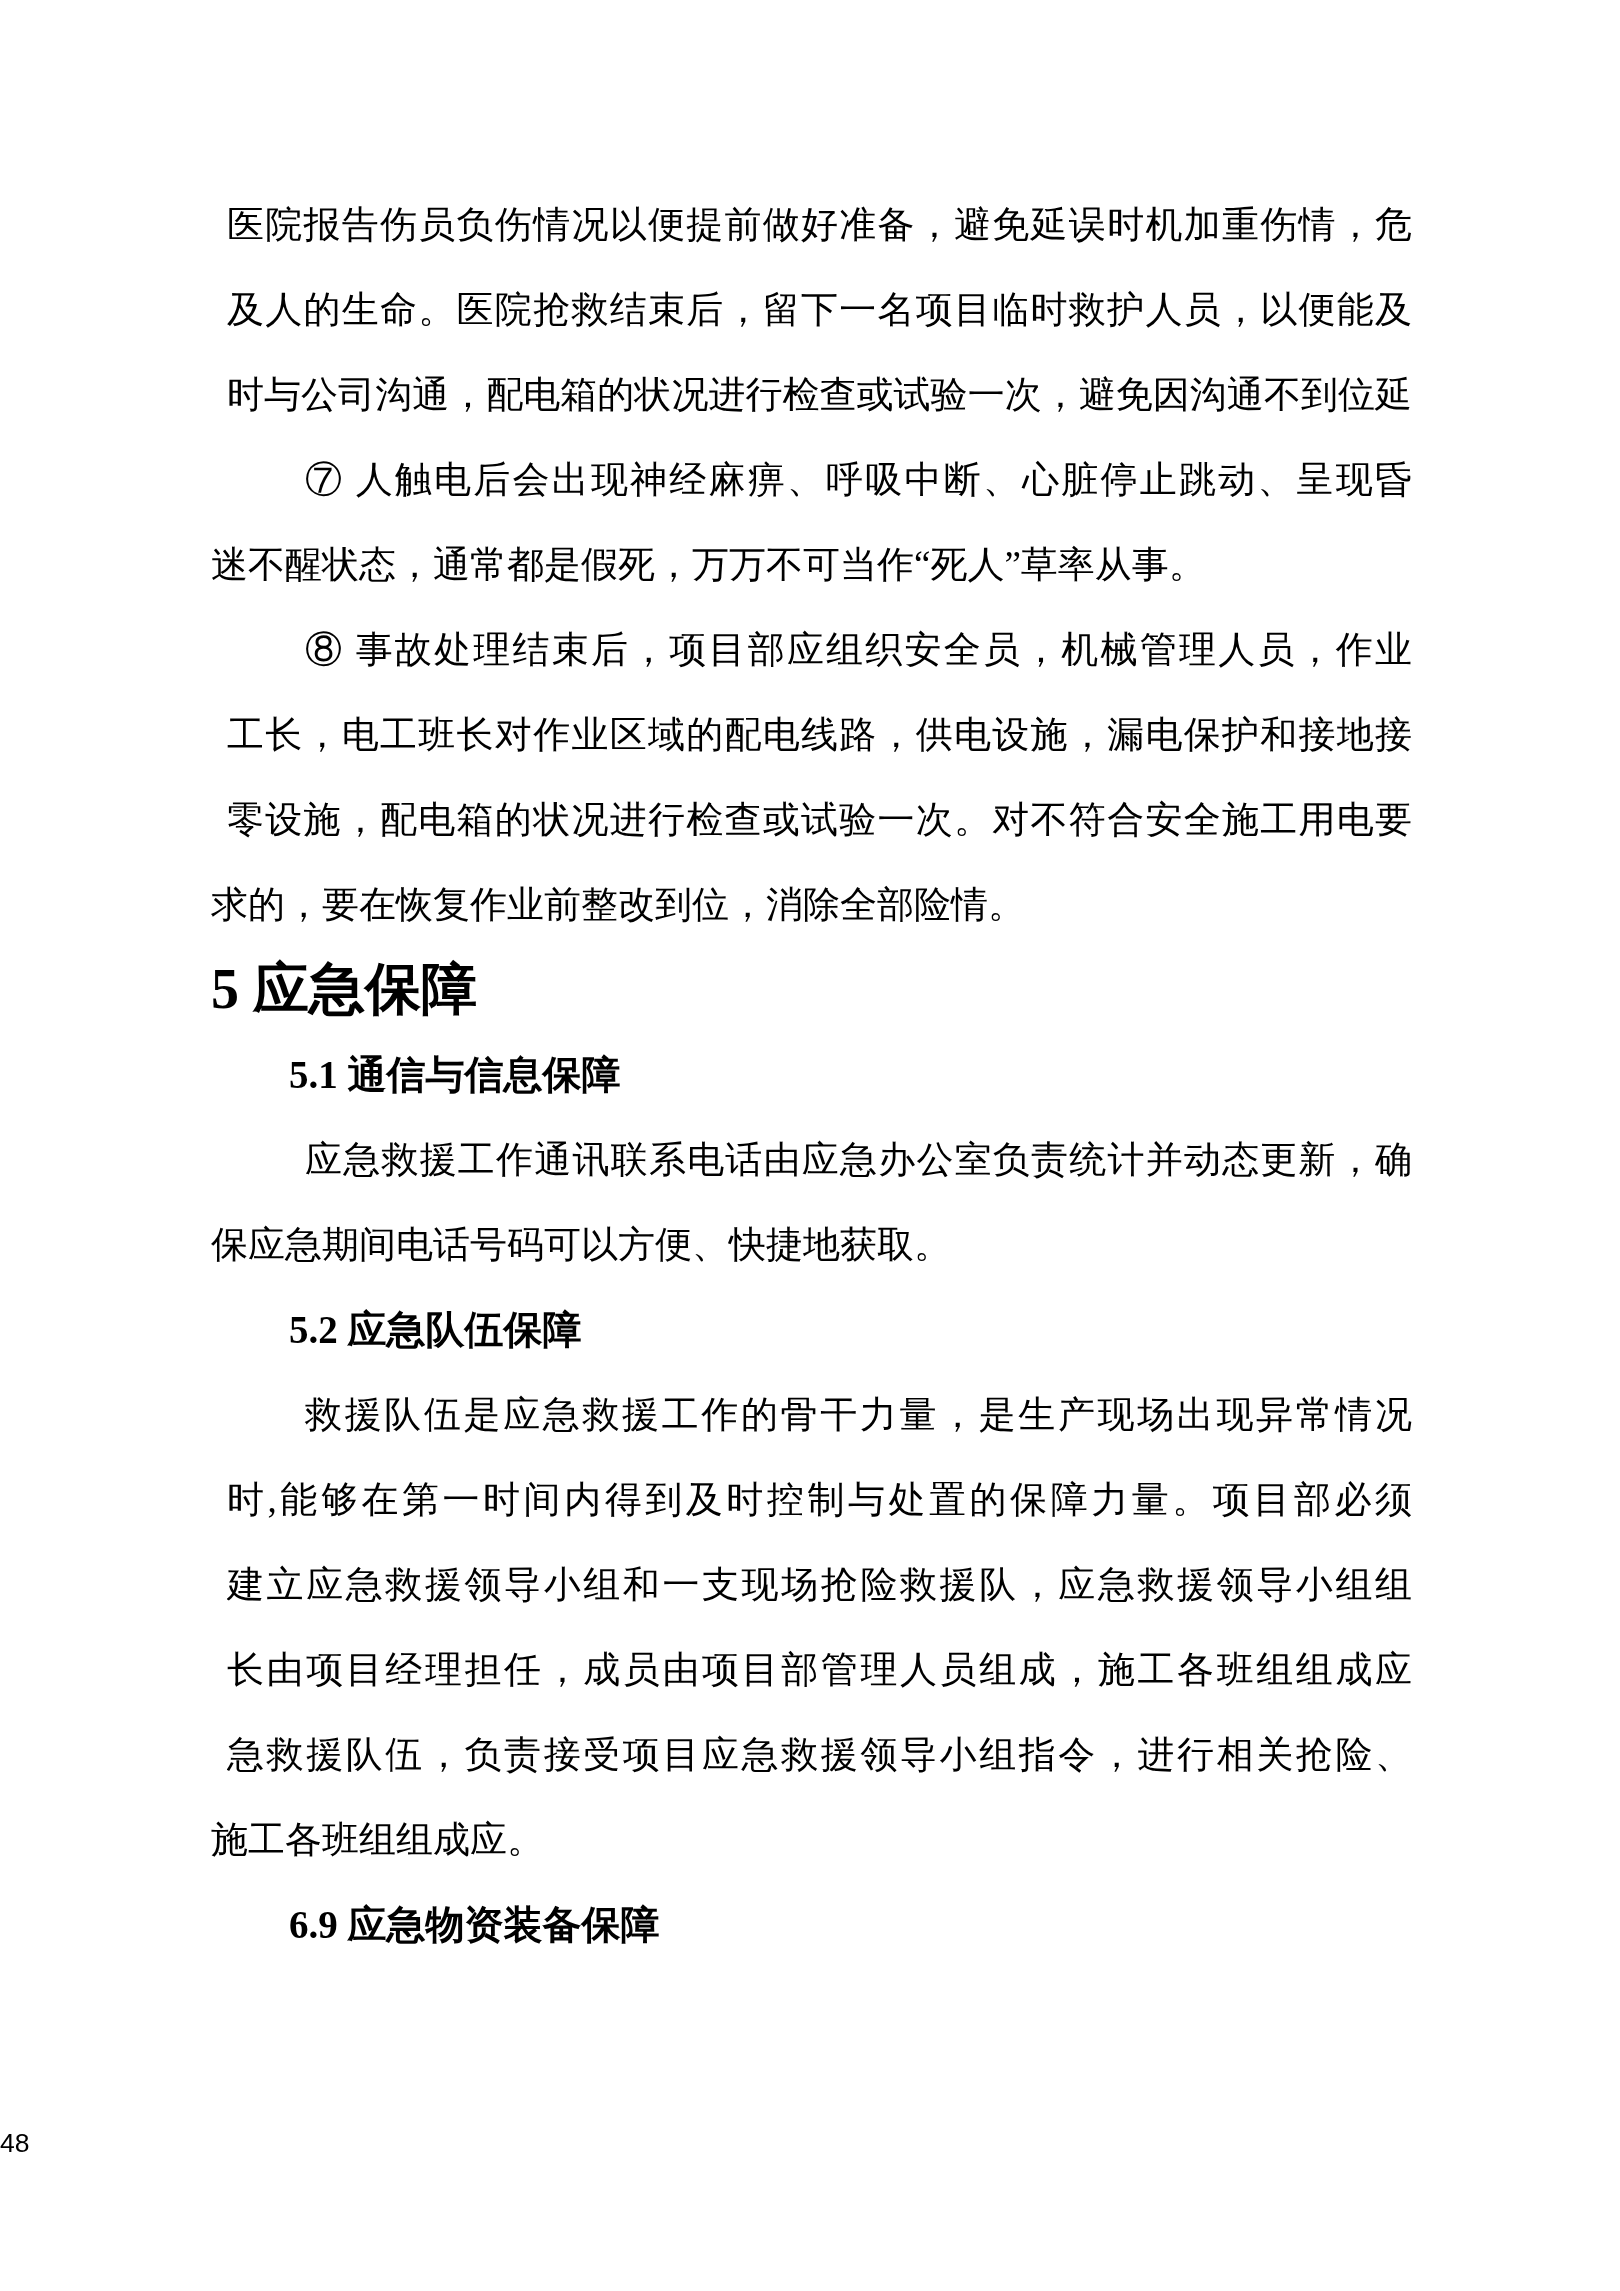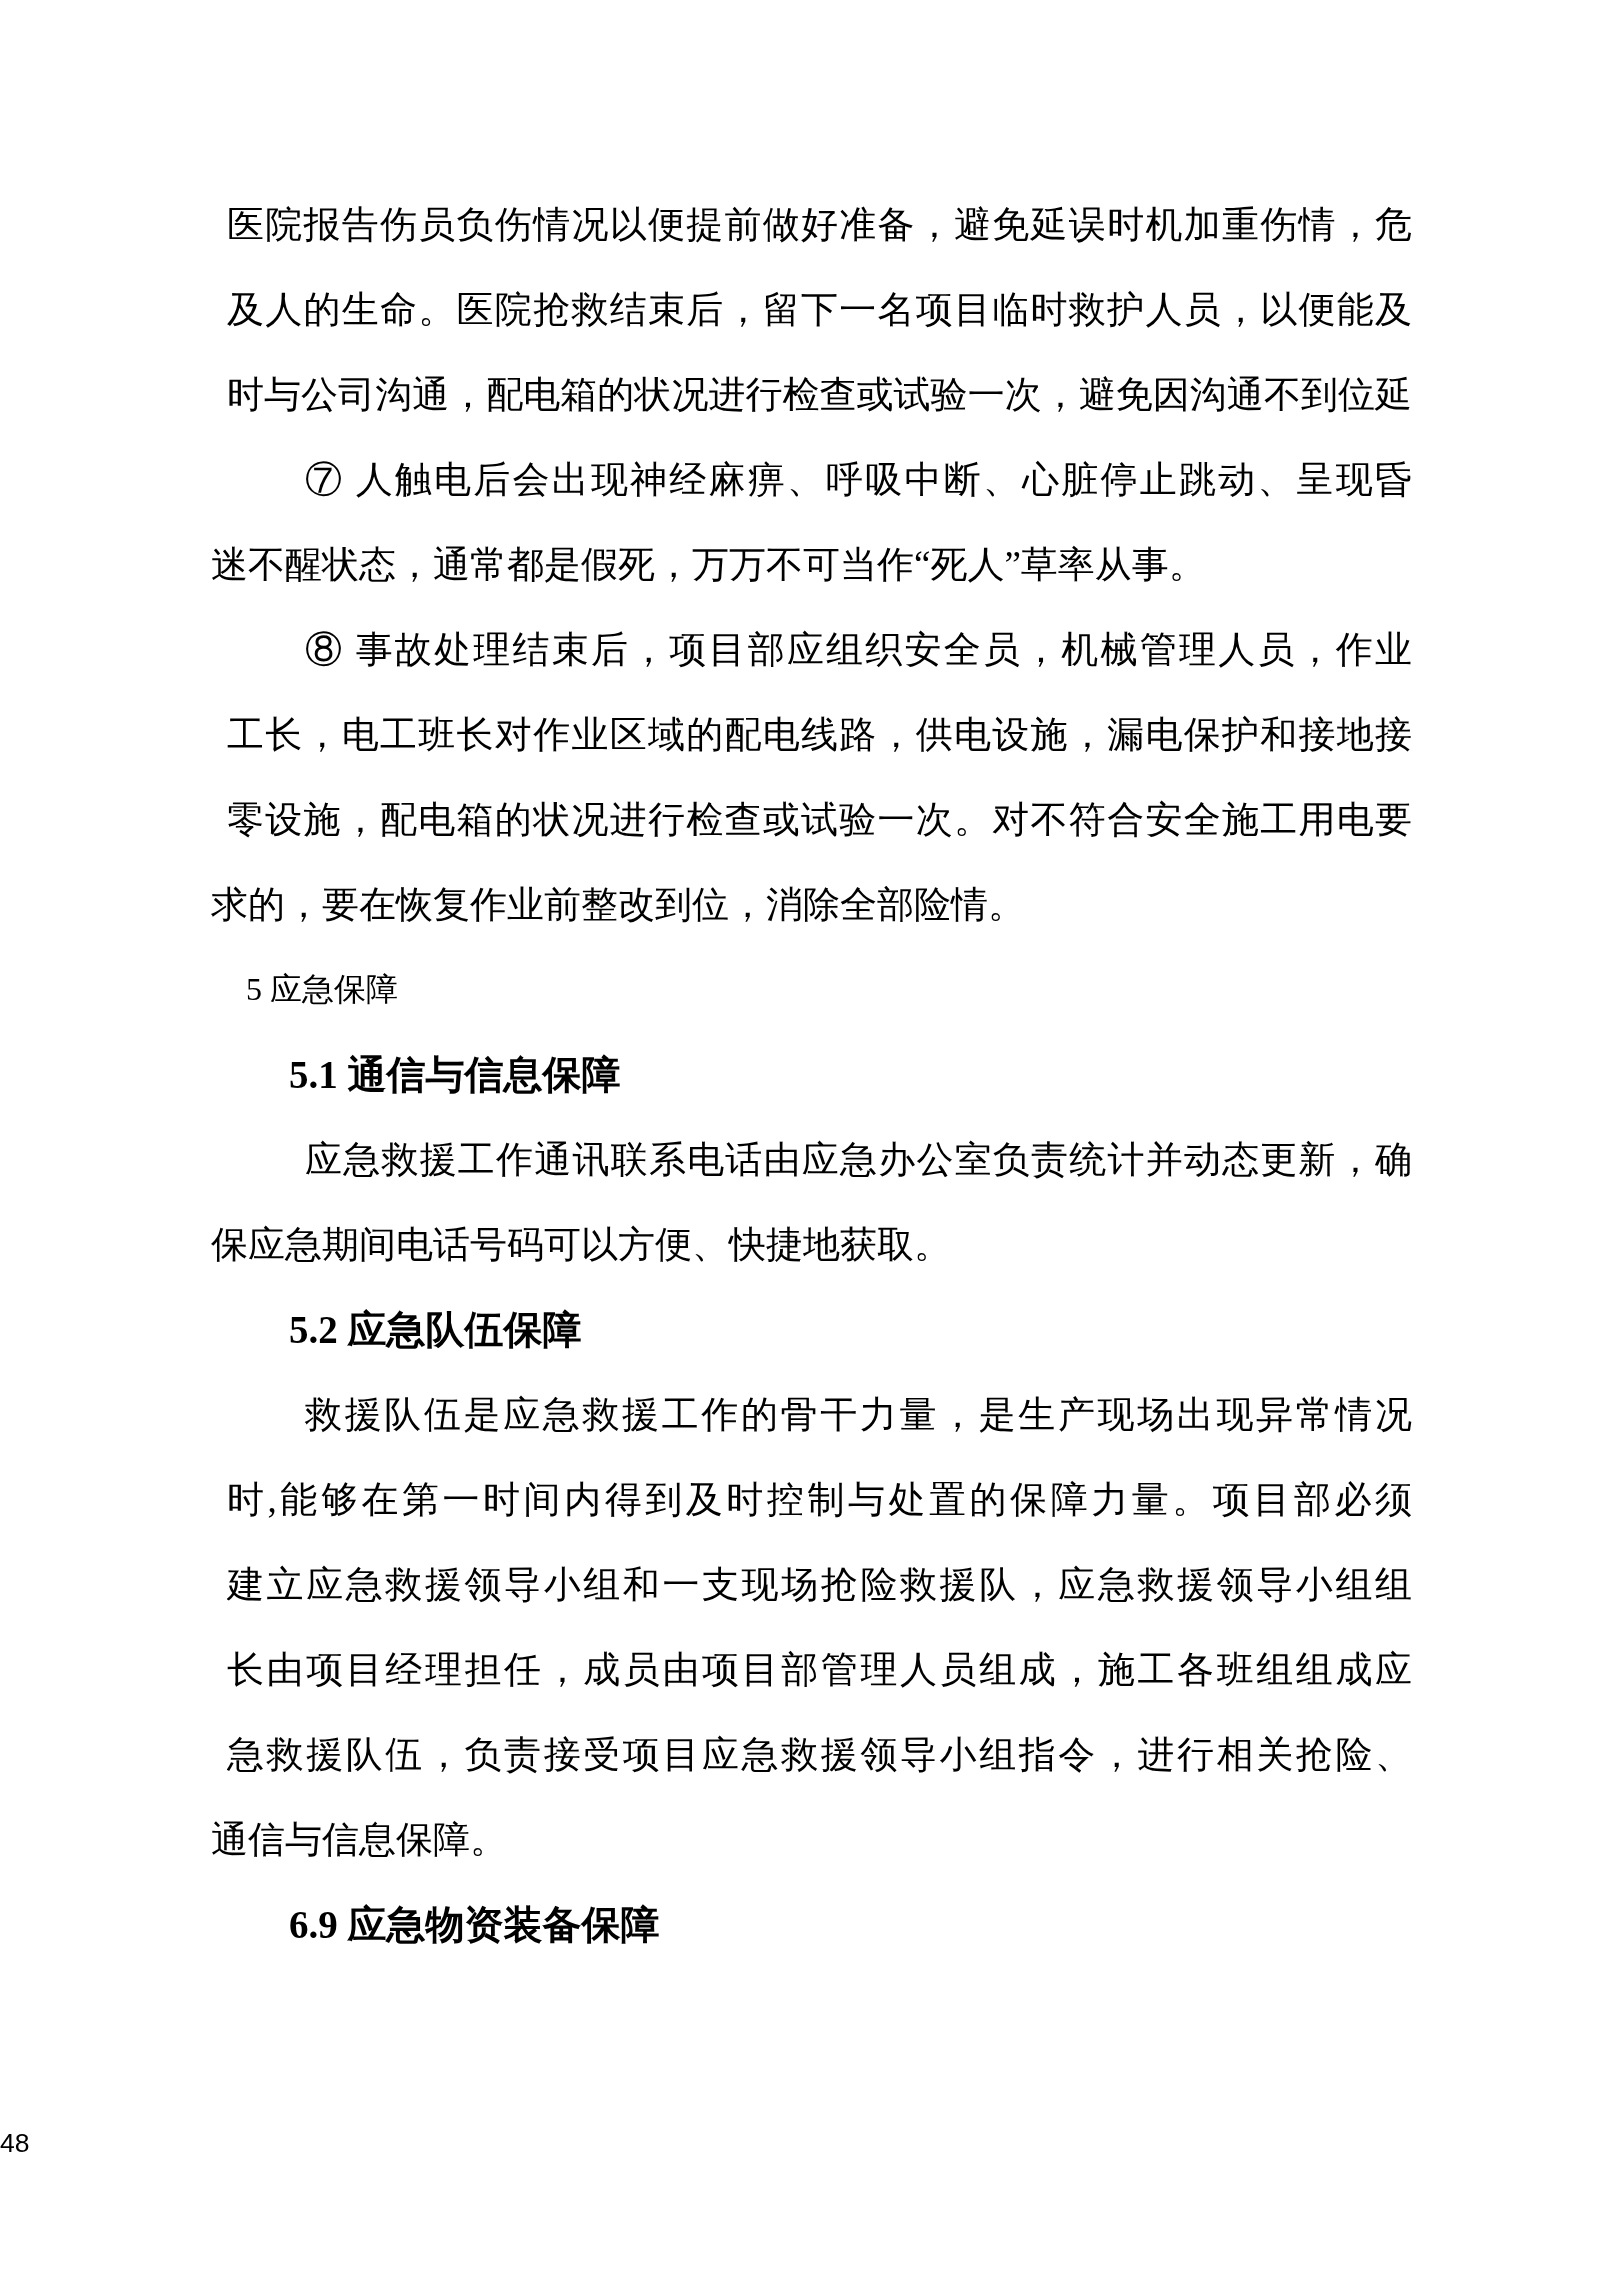--- a/index.html
+++ b/index.html
@@ -33,23 +33,22 @@
     white-space: normal;
     text-align: justify;
     text-align-last: justify;
     overflow: hidden;
     margin-left: 16px;
   }
   .line.indent {
     padding-left: 78px;
   }
   .line.h1 {
-    font-weight: normal;
-    font-size: 32px;
-    margin-left: 35px;
+    font-weight: bold;
+    font-size: 56px;
   }
   .line.h2 {
     font-weight: bold;
     font-size: 39px;
   }
   .pagenum {
     position: absolute;
     top: 2117px;
     left: 0;
     width: 1620px;
@@ -76,18 +75,18 @@
     <div class="line h1">5 应急保障</div>
     <div class="line h2 indent">5.1 通信与信息保障</div>
     <div class="line justify indent">应急救援工作通讯联系电话由应急办公室负责统计并动态更新，确</div>
     <div class="line">保应急期间电话号码可以方便、快捷地获取。</div>
     <div class="line h2 indent">5.2 应急队伍保障</div>
     <div class="line justify indent">救援队伍是应急救援工作的骨干力量，是生产现场出现异常情况</div>
     <div class="line justify">时,能够在第一时间内得到及时控制与处置的保障力量。项目部必须</div>
     <div class="line justify">建立应急救援领导小组和一支现场抢险救援队，应急救援领导小组组</div>
     <div class="line justify">长由项目经理担任，成员由项目部管理人员组成，施工各班组组成应</div>
     <div class="line justify">急救援队伍，负责接受项目应急救援领导小组指令，进行相关抢险、</div>
-    <div class="line">通信与信息保障。</div>
+    <div class="line">施工各班组组成应。</div>
     <div class="line h2 indent">6.9 应急物资装备保障</div>
   </div>
   <div class="pagenum">48</div>
 </div>
 
 
 </body></html>

